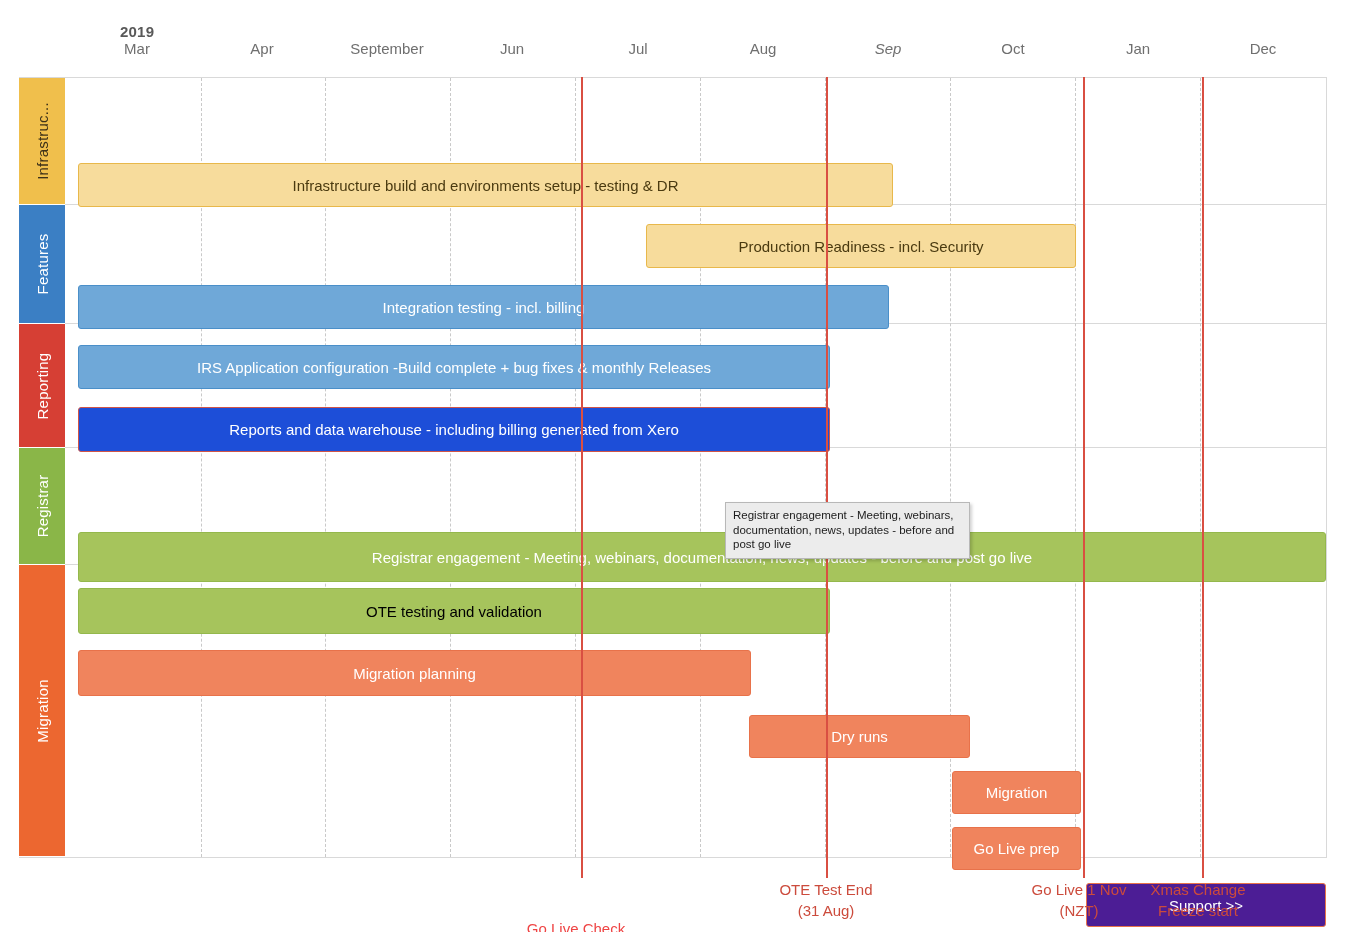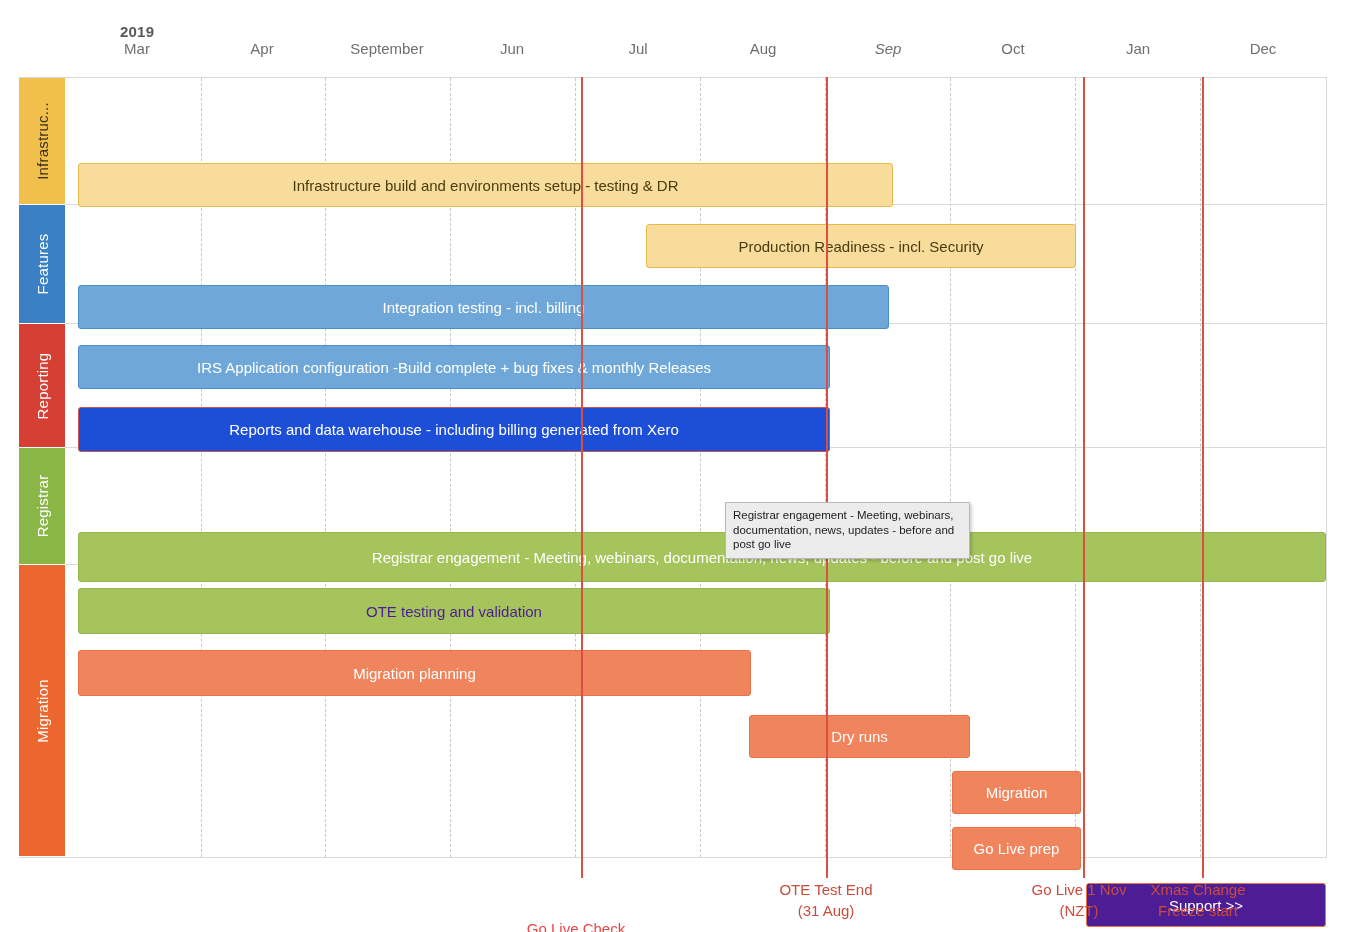--- a/index.html
+++ b/index.html
@@ -237,21 +237,21 @@
         </div>
         <div class="bar" style="left: 59px; top: 267px; width: 752px; height: 44px; background: rgb(111, 168, 216); border: 1px solid rgb(74, 143, 201); color: rgb(255, 255, 255);">
           <span>IRS Application configuration -Build complete + bug fixes &amp; monthly Releases</span>
         </div>
         <div class="bar" style="left: 59px; top: 329px; width: 752px; height: 45px; background: #1d4ed8; border: 1px solid rgb(207, 84, 73); color: rgb(255, 255, 255);">
           <span>Reports and data warehouse - including billing generated from Xero</span>
         </div>
         <div class="bar" style="left: 59px; top: 454px; width: 1248px; height: 50px; background: rgb(166, 196, 92); border: 1px solid rgb(148, 184, 76); color: rgb(255, 255, 255);">
           <span>Registrar engagement - Meeting, webinars, documentation, news, updates - before and post go live</span>
         </div>
-        <div class="bar" style="left: 59px; top: 510px; width: 752px; height: 46px; background: rgb(166, 196, 92); border: 1px solid rgb(148, 184, 76); color: #4c1d95;">
+        <div class="bar" style="left: 59px; top: 510px; width: 752px; height: 46px; background: rgb(166, 196, 92); border: 1px solid rgb(148, 184, 76); color: #000000;">
           <span>OTE testing and validation</span>
         </div>
         <div class="bar" style="left: 59px; top: 572px; width: 673px; height: 46px; background: rgb(240, 132, 93); border: 1px solid rgb(232, 114, 74); color: rgb(255, 255, 255);">
           <span>Migration planning</span>
         </div>
         <div class="bar" style="left: 730px; top: 637px; width: 221px; height: 43px; background: rgb(240, 132, 93); border: 1px solid rgb(232, 114, 74); color: rgb(255, 255, 255);">
           <span>Dry runs</span>
         </div>
         <div class="bar" style="left: 933px; top: 693px; width: 129px; height: 43px; background: rgb(240, 132, 93); border: 1px solid rgb(232, 114, 74); color: rgb(255, 255, 255);">
           <span>Migration</span>

